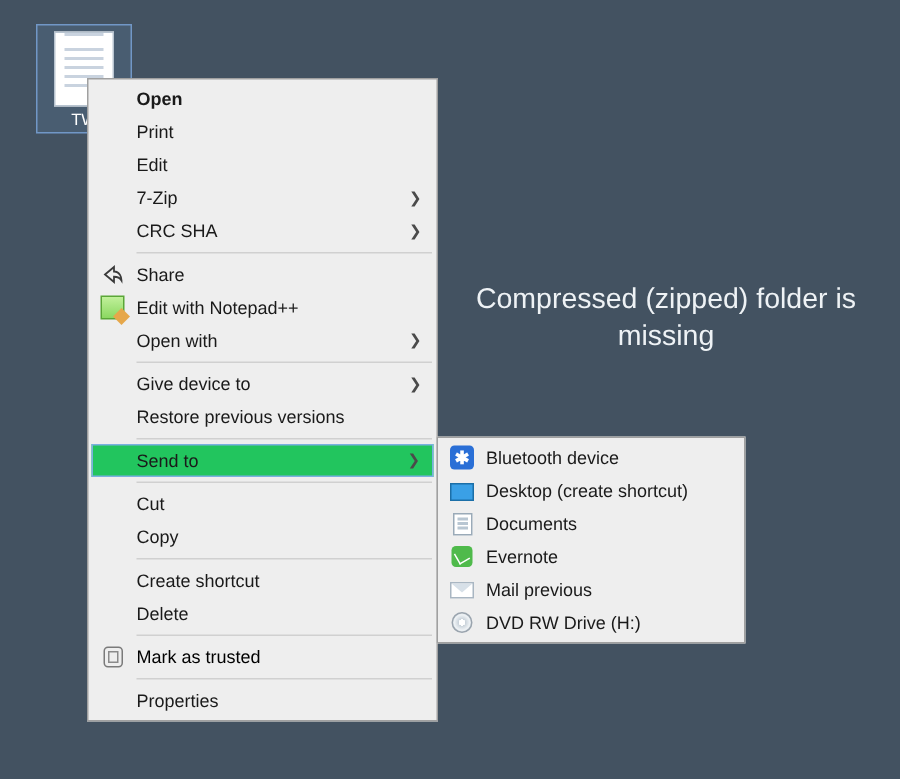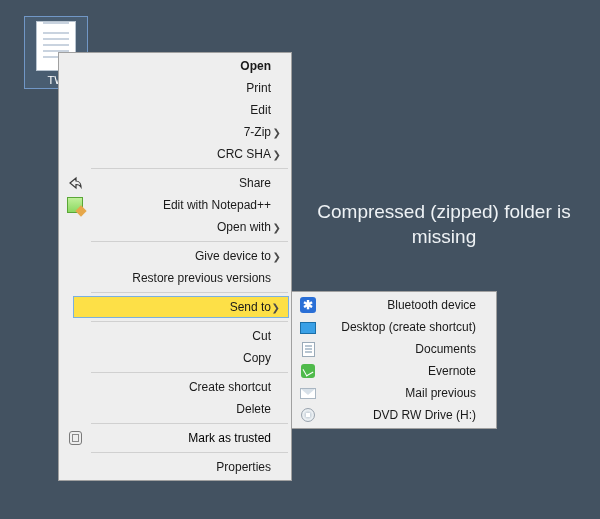--- a/index.html
+++ b/index.html
@@ -5,38 +5,38 @@
     * { box-sizing: border-box; margin: 0; padding: 0; }
     body { width: 600px; height: 519px; background: #435261; font-family: 'Segoe UI', Tahoma, sans-serif; font-size: 12px; overflow: hidden; position: relative; }
 
     .file-icon-box { position: absolute; left: 24px; top: 16px; width: 64px; border: 1px solid rgba(140,190,255,.6); background: rgba(120,170,230,.12); padding: 4px 2px 2px; text-align: center; }
     .file-thumb { width: 40px; height: 50px; margin: 0 auto 4px; background: #fff; border: 1px solid #b8c4d0; position: relative; }
     .file-thumb::before, .file-thumb::after { content: ""; position: absolute; left: 6px; right: 6px; height: 2px; background: #c9d3df; }
     .file-thumb::before { top: 10px; box-shadow: 0 6px 0 #c9d3df, 0 12px 0 #c9d3df, 0 18px 0 #c9d3df, 0 24px 0 #c9d3df; }
     .file-label { color: #fff; font-size: 11px; line-height: 1; }
 
     .menu { position: absolute; left: 58px; top: 52px; width: 234px; background: #eeeeee; border: 1px solid #a0a0a0; padding: 2px; }
-    .menu-item { display: flex; align-items: center; height: 22px; padding: 0 18px 0 30px; color: #1a1a1a; position: relative; cursor: default; justify-content: flex-end; }
+    .menu-item { display: flex; align-items: center; height: 22px; padding: 0 18px 0 30px; color: #1a1a1a; position: relative; cursor: default; }
     .menu-item.bold { font-weight: 600; }
-    .menu-item.hover { background: #fde047; border: 1px solid #7ab0e0; height: 22px; padding-left: 29px; padding-right: 17px; margin-left: 12px; }
+    .menu-item.hover { background: #22c55e; border: 1px solid #7ab0e0; height: 22px; padding-left: 29px; padding-right: 17px; }
     .menu-item.disabled { color: #000000; }
     .menu-sep { height: 1px; background: #d0d0d0; margin: 3px 1px 3px 30px; }
     .arrow { position: absolute; right: 8px; top: 50%; transform: translateY(-50%); font-size: 10px; color: #4a4a4a; }
     .icon-slot { position: absolute; left: 6px; top: 50%; transform: translateY(-50%); width: 16px; height: 16px; display: flex; align-items: center; justify-content: center; }
 
     .sub-icon { display: inline-block; width: 16px; height: 16px; }
     .ico-npp { background: linear-gradient(#c0f09a,#8bd861); border: 1px solid #5aa637; position: relative; }
     .ico-npp::after { content: ""; position: absolute; right: -3px; bottom: -3px; width: 8px; height: 8px; background: #e6a74a; transform: rotate(45deg); }
     .ico-shield { border: 1.5px solid #7a7a7a; border-radius: 3px; width: 13px; height: 14px; position: relative; }
     .ico-shield::after { content: ""; position: absolute; left: 2px; right: 2px; top: 2px; bottom: 2px; border: 1px solid #8a8a8a; }
 
     .submenu { position: absolute; left: 291px; top: 291px; width: 206px; background: #eeeeee; border: 1px solid #a0a0a0; padding: 2px; }
     .submenu .menu-item { padding-left: 30px; }
 
-    .annot { position: absolute; left: 314px; top: 200px; width: 260px; text-align: center; color: #eef2f5; font-size: 19px; font-weight: 400; line-height: 1.3; }
+    .annot { position: absolute; left: 314px; top: 188px; width: 260px; text-align: center; color: #eef2f5; font-size: 19px; font-weight: 400; line-height: 1.3; }
 
     .ico-bt { background: #2a6fd6; border-radius: 3px; display:flex; align-items:center; justify-content:center; color:#fff; font-size:12px; font-weight:bold; }
     .ico-desk { width:16px; height:12px; background:#3aa0e6; border:1px solid #1b6fa8; margin-top:2px; }
     .ico-docs { width:13px; height:15px; background:#fff; border:1px solid #9aaab8; }
     .ico-docs::before { content:""; display:block; margin:2px; height:2px; background:#b8c6d2; box-shadow:0 3px 0 #b8c6d2,0 6px 0 #b8c6d2; }
     .ico-ever { width:14px; height:14px; background:#4fba4b; border-radius:3px; position:relative; }
     .ico-ever::after { content:""; position:absolute; left:3px; top:3px; width:7px; height:7px; border:1.5px solid #fff; border-top:none; border-right:none; transform:rotate(-30deg); }
     .ico-fax { width:16px; height:13px; background:#dfe6ec; border:1px solid #a9b6c2; }
     .ico-mail { width:16px; height:11px; background:#fff; border:1px solid #a9b6c2; position:relative; }
     .ico-mail::after { content:""; position:absolute; left:0; right:0; top:0; border-left:7px solid transparent; border-right:7px solid transparent; border-top:6px solid #d7e0e8; }

